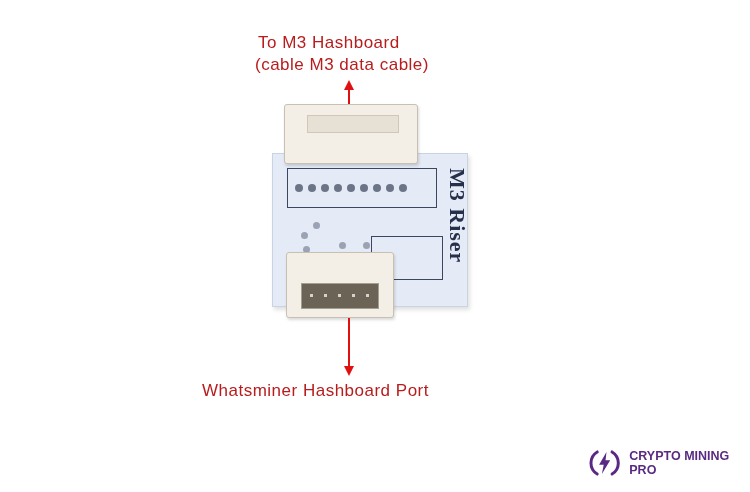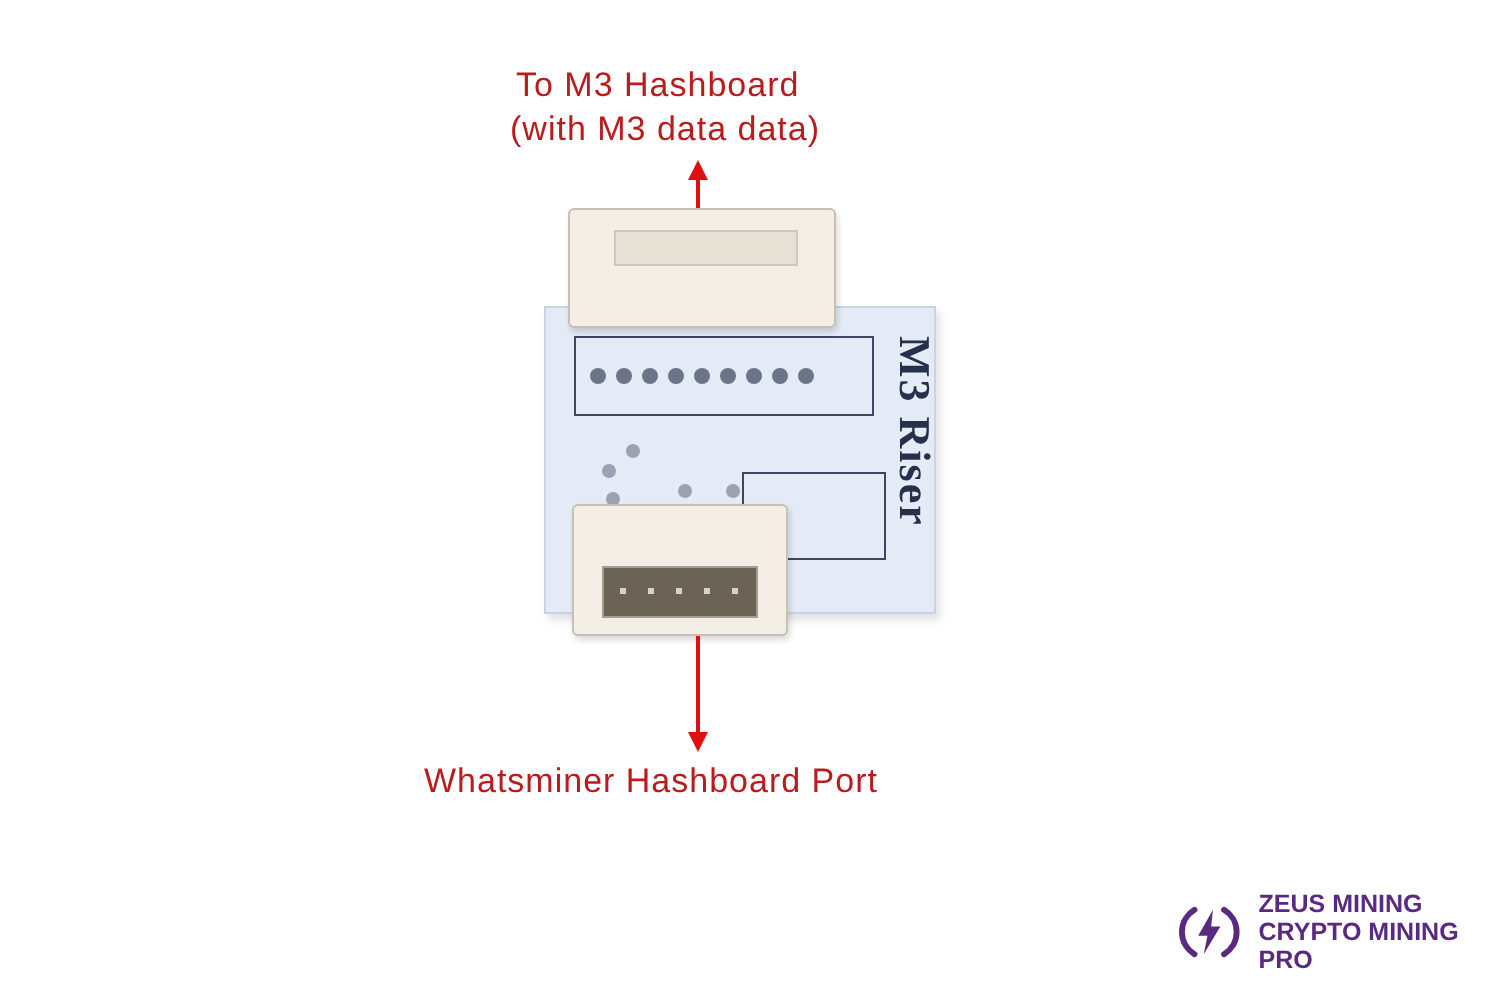--- a/index.html
+++ b/index.html
@@ -1,20 +1,20 @@
 <!DOCTYPE html>
 <html><head>
 <meta charset="utf-8">
 <style>
   html, body { margin:0; padding:0; }
   body { width:750px; height:492px; background:#ffffff; position:relative; overflow:hidden; font-family:"Liberation Sans", sans-serif; }
   .label { position:absolute; color:#b91c1c; font-size:17px; letter-spacing:0.5px; white-space:nowrap; }
   #lbl-top1 { left:258px; top:33px; }
   #lbl-top2 { left:255px; top:55px; }
-  #lbl-bot { left:212px; top:381px; }
+  #lbl-bot { left:202px; top:381px; }
   .arrow-line { position:absolute; width:2px; background:#e01010; }
   .arrow-head { position:absolute; width:0; height:0; border-left:5px solid transparent; border-right:5px solid transparent; }
   
   #board { position:absolute; left:272px; top:153px; width:194px; height:152px; background:#e4ebf6; border:1px solid #c9d3e2; box-shadow:2px 3px 4px rgba(0,0,0,0.12); }
   .silk { position:absolute; border:1.5px solid #3c4660; }
   #silk-top { left:14px; top:14px; width:148px; height:38px; }
   #silk-bot { left:98px; top:82px; width:70px; height:42px; }
   .pad { position:absolute; width:8px; height:8px; border-radius:50%; background:#6c7488; }
   #board-text { position:absolute; left:157px; top:14px; width:40px; height:120px; writing-mode:vertical-rl; font-family:"Liberation Serif", serif; font-size:22px; font-weight:bold; color:#26304a; letter-spacing:1px; }
   
@@ -26,21 +26,21 @@
   .pin { position:absolute; width:3px; height:3px; background:#d7d2c9; }
   
   #logo { position:absolute; left:588px; top:445px; display:flex; align-items:center; }
   #logo-icon { width:36px; height:36px; }
   #logo-text { margin-left:8px; color:#5a2a82; font-weight:bold; font-size:12.5px; line-height:14px; }
 </style>
 </head>
 <body>
 
 <div class="label" id="lbl-top1">To M3 Hashboard</div>
-<div class="label" id="lbl-top2">(with M3 data data)</div>
+<div class="label" id="lbl-top2">(cable M3 data cable)</div>
 
 <div class="arrow-head" style="left:344px; top:80px; border-bottom:10px solid #e01010;"></div>
 <div class="arrow-line" style="left:348px; top:89px; height:42px;"></div>
 
 <div id="board">
   <div class="silk" id="silk-top"></div>
   <div class="silk" id="silk-bot"></div>
 
   <div class="pad" style="left:22px; top:30px;"></div>
   <div class="pad" style="left:35px; top:30px;"></div>
@@ -79,16 +79,15 @@
 
 <div class="label" id="lbl-bot">Whatsminer Hashboard Port</div>
 
 <div id="logo">
   <svg id="logo-icon" viewBox="0 0 36 36">
     <path d="M10 6 A14 14 0 0 0 10 30" fill="none" stroke="#5a2a82" stroke-width="3.2" stroke-linecap="round"></path>
     <path d="M26 6 A14 14 0 0 1 26 30" fill="none" stroke="#5a2a82" stroke-width="3.2" stroke-linecap="round"></path>
     <path d="M20 6 L12 20 L17 20 L15 30 L24 15 L19 15 Z" fill="#5a2a82"></path>
   </svg>
   <div id="logo-text">
-    <div>ZEUS MINING</div>
     <div>CRYPTO MINING PRO</div>
   </div>
 </div>
 
 </body></html>

